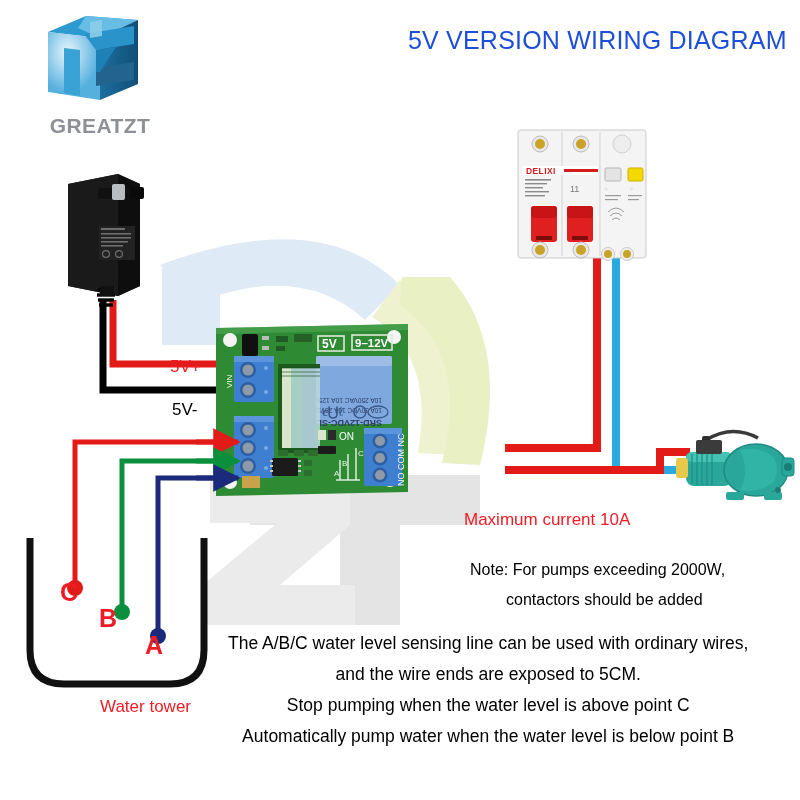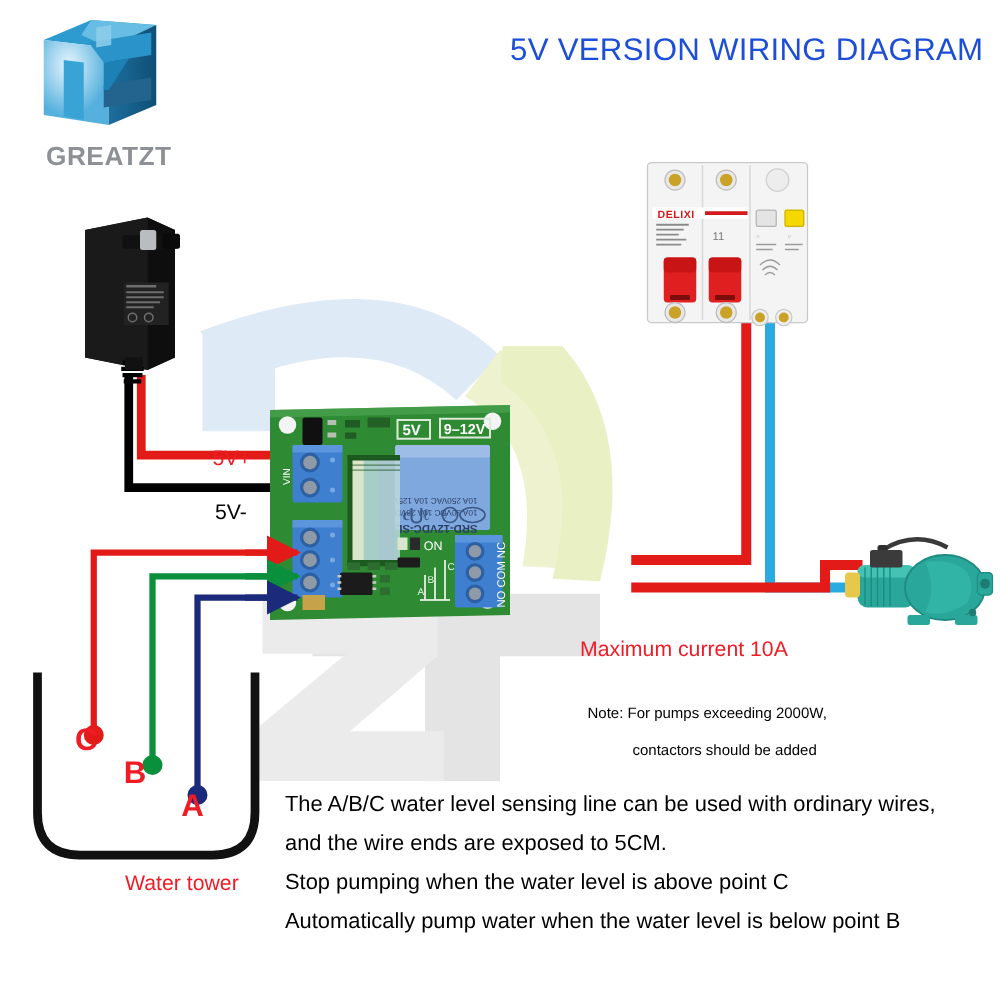--- a/index.html
+++ b/index.html
@@ -30,21 +30,21 @@
     position: absolute;
     left: 408px; top: 26px;
     font-size: 25px;
     font-weight: normal;
     color: #1d4ed8;
     letter-spacing: 0.2px;
     white-space: nowrap;
   }
 
   
-  #logo-wrap { position: absolute; left: 17px; top: 14px; width: 140px; height: 130px; }
+  #logo-wrap { position: absolute; left: 30px; top: 14px; width: 140px; height: 130px; }
   #logo-mark { position: absolute; left: 8px; top: 0px; width: 110px; height: 100px; }
   #logo-text {
     position: absolute;
     left: 0px; top: 100px;
     width: 140px;
     text-align: center;
     font-size: 21px;
     font-weight: bold;
     color: #8d9095;
     letter-spacing: 0.4px;
@@ -70,34 +70,34 @@
   .lbl-black { color: #000000; }
 
   #lbl-5vplus  { left: 170px; top: 345px; font-size: 17px; margin-top: 12px; }
   #lbl-5vminus { left: 172px; top: 400px; font-size: 17px; }
   #lbl-maxcur  { left: 432px; top: 510px; font-size: 17px; margin-left: 32px; }
   #lbl-tower   { left: 60px; top: 697px; font-size: 17px; margin-left: 40px; }
 
   #note-block {
     position: absolute;
     left: 470px; top: 555px;
-    font-size: 12px;
+    font-size: 16px;
     color: #000000;
     line-height: 30px;
   }
   #note-l2 { display: block; padding-left: 36px; }
 
   #instructions {
     position: absolute;
     left: 228px; top: 628px;
     font-size: 17.5px;
     color: #000000;
     line-height: 31px;
   }
-  #instructions span { display: block; }
+  #instructions span { display: block; text-align: center; }
 
   
   .pt-letter {
     position: absolute;
     font-size: 25px;
     font-weight: bold;
     color: #ee1c25;
   }
   #pt-c { left: 60px; top: 578px; }
   #pt-b { left: 99px; top: 604px; }

